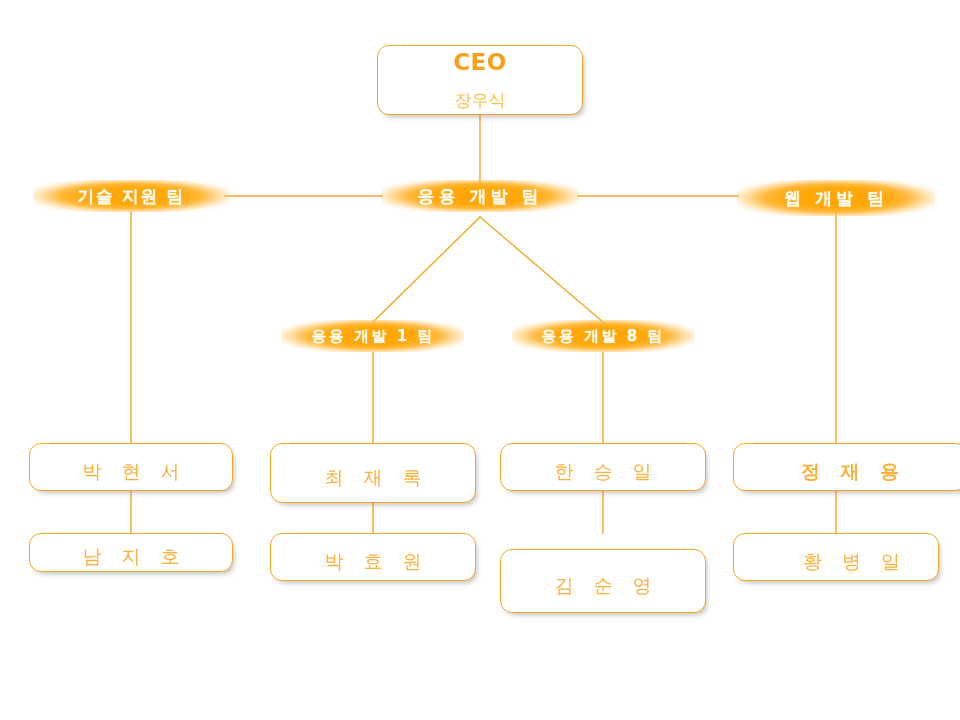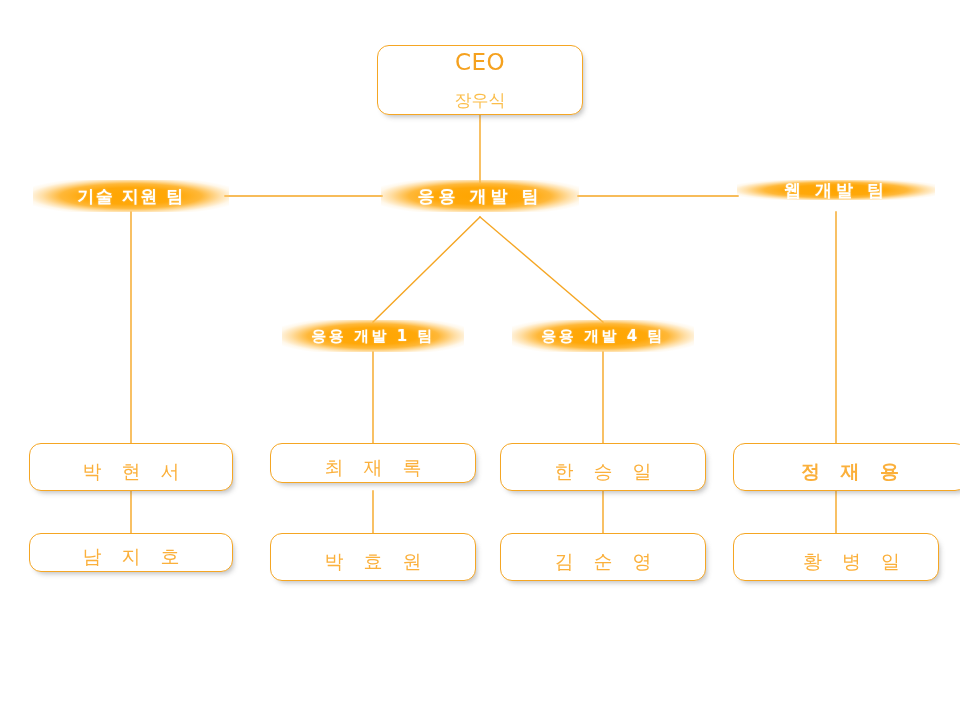--- a/index.html
+++ b/index.html
@@ -45,21 +45,21 @@
   
   .box {
     border: 1.4px solid #F5A623;
     border-radius: 12px;
     background: #ffffff;
     box-shadow: 3px 4px 5px -2px rgba(120,120,120,0.45);
   }
 
   .ceo-title {
     font-size: 23px;
-    font-weight: normal;
+    font-weight: bold;
     color: #F5A11E;
     letter-spacing: 0.5px;
     line-height: 1.15;
   }
   .ceo-name {
     font-size: 17px;
     font-weight: normal;
     color: #FBBE4B;
     line-height: 1.3;
     margin-top: 13px;
@@ -142,44 +142,44 @@
 
   <div class="node box" style="left:377px; top:45px; width:206px; height:70px;">
     <div class="ceo-title">CEO</div>
     <div class="ceo-name">장우식</div>
   </div>
 
   <div class="team team-lvl1" style="left:33px; top:180px; width:196px; height:32px;">기술 지원 팀</div>
 
   <div class="team team-lvl1 team-wide" style="left:381px; top:180px; width:198px; height:32px;">응용 개발 팀</div>
 
-  <div class="team team-lvl1 team-wide" style="left:737px; top:180px; width:198px; height:20px;text-align:center;">웹 개발 팀</div>
+  <div class="team team-lvl1 team-wide" style="left:737px; top:180px; width:198px; height:36px;text-align:center;">웹 개발 팀</div>
 
   <div class="team team-lvl2" style="left:282px; top:320px; width:182px; height:32px;">응용 개발 1 팀</div>
 
-  <div class="team team-lvl2" style="left:512px; top:320px; width:182px; height:32px;">응용 개발 4 팀</div>
+  <div class="team team-lvl2" style="left:512px; top:320px; width:182px; height:32px;">응용 개발 8 팀</div>
 
   <div class="node box" style="left:29px; top:443px; width:204px; height:48px;">
     <div class="person-name">박 현 서</div>
   </div>
   <div class="node box" style="left:29px; top:533px; width:204px; height:39px;">
     <div class="person-name">남 지 호</div>
   </div>
 
-  <div class="node box" style="left:270px; top:443px; width:206px; height:40px;">
+  <div class="node box" style="left:270px; top:443px; width:206px; height:60px;">
     <div class="person-name">최 재 록</div>
   </div>
   <div class="node box" style="left:270px; top:533px; width:206px; height:48px;text-align:right;">
     <div class="person-name">박 효 원</div>
   </div>
 
   <div class="node box" style="left:500px; top:443px; width:206px; height:48px;">
     <div class="person-name">한 승 일</div>
   </div>
-  <div class="node box" style="left:500px; top:533px; width:206px; height:48px;">
+  <div class="node box" style="left:500px; top:549px; width:206px; height:64px;">
     <div class="person-name">김 순 영</div>
   </div>
 
   <div class="node box" style="left:733px; top:443px; width:234px; height:48px;font-weight:bold;">
     <div class="person-name">정 재 용</div>
   </div>
   <div class="node box" style="left:733px; top:533px; width:206px; height:48px;padding-left:31px;">
     <div class="person-name">황 병 일</div>
   </div>
 

